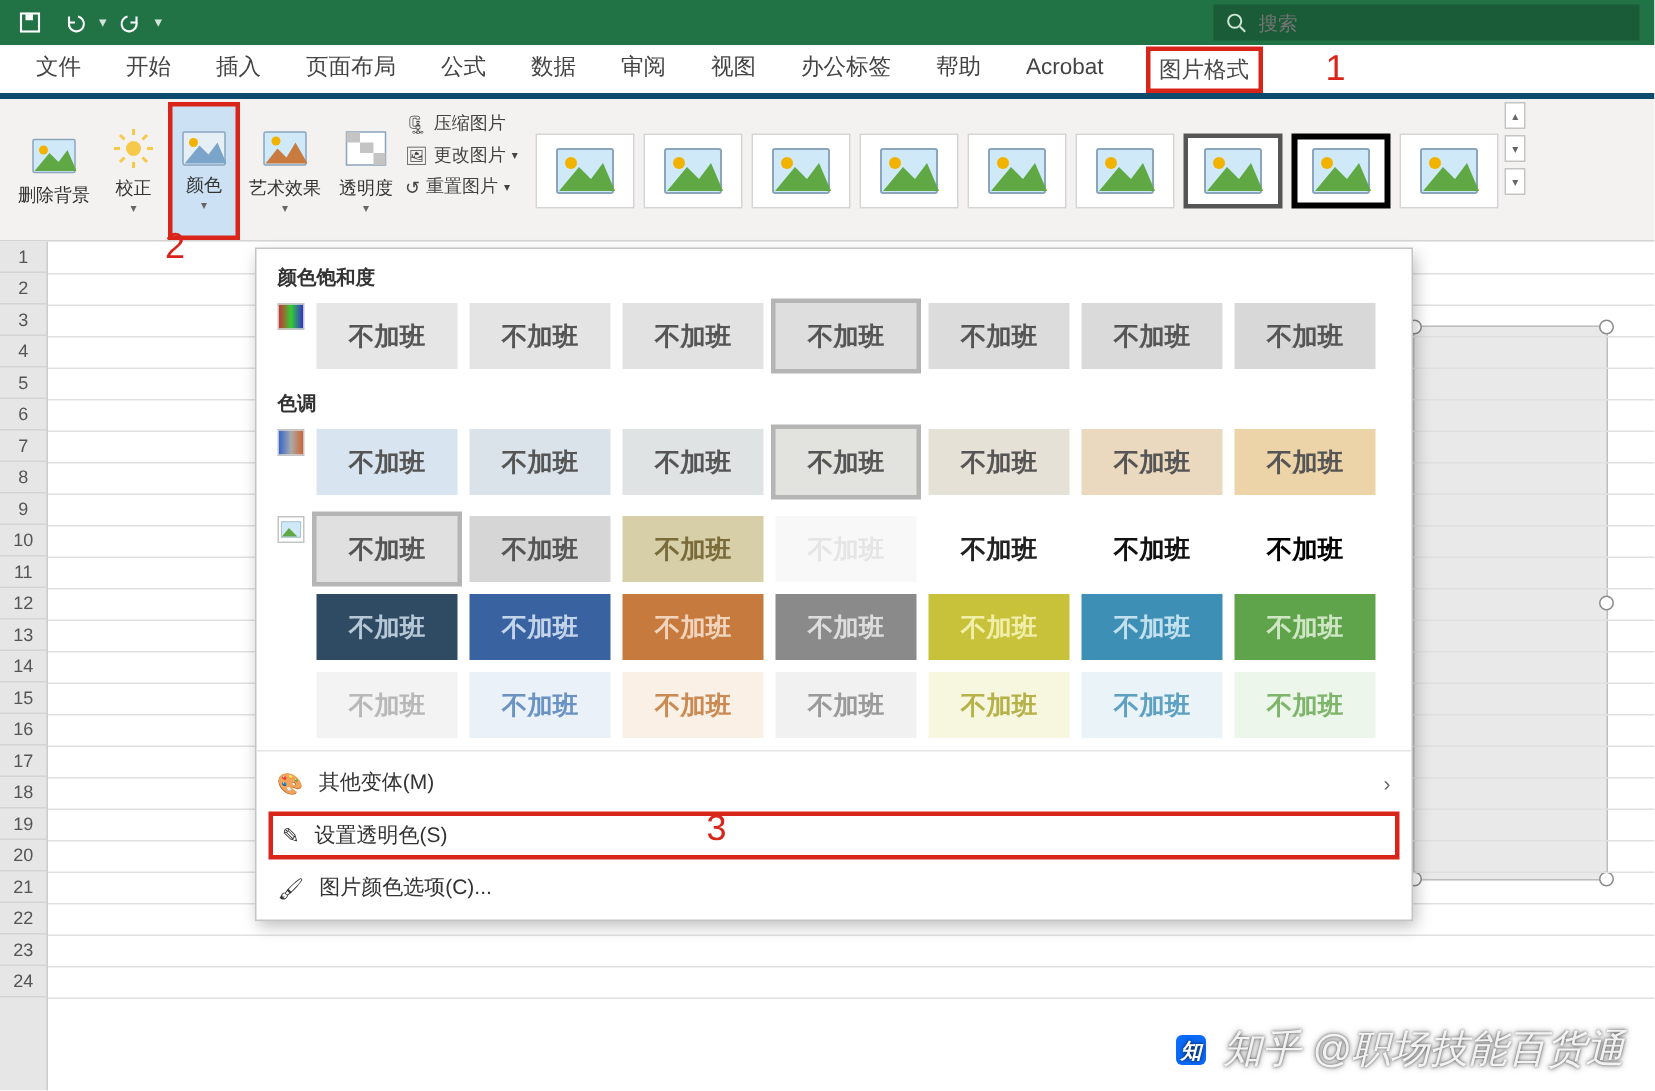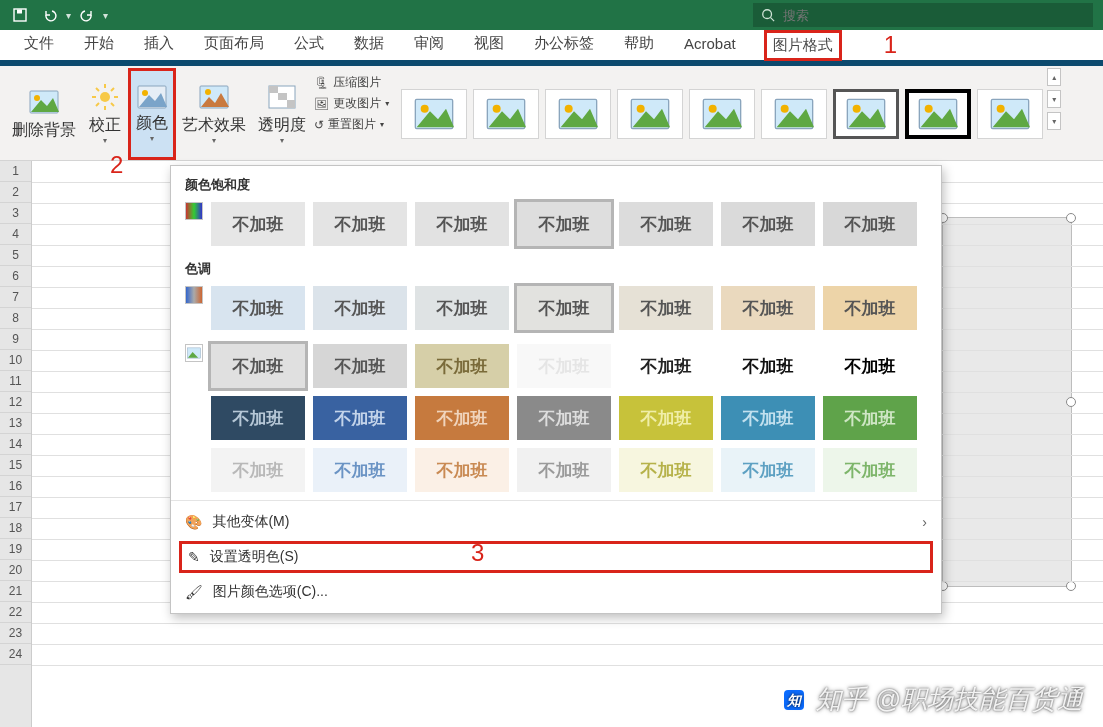--- a/index.html
+++ b/index.html
@@ -4,34 +4,34 @@
 <style>
 * { box-sizing: border-box; margin: 0; padding: 0; font-family: "Microsoft YaHei", "Segoe UI", sans-serif; }
 body { background: #fff; width: 1103px; height: 727px; overflow: hidden; position: relative; }
 
 
 .titlebar { height: 30px; background: #217346; display: flex; align-items: center; color: #fff; position: relative; }
 .qat { display: flex; align-items: center; gap: 2px; padding-left: 6px; }
 .qat-btn { width: 28px; height: 26px; display: flex; align-items: center; justify-content: center; color: #fff; font-size: 14px; }
 .qat-sep { color: #fff; font-size: 10px; opacity: .8; }
 .title-center { position: absolute; left: 0; right: 0; text-align: center; font-size: 13px; pointer-events: none; }
-.searchbox { position: absolute; right: 10px; top: 3px; width: 340px; height: 24px; background: #1a5c38; display: flex; align-items: center; padding: 0 8px; color: #cfe3d6; font-size: 13px; gap: 8px; }
+.searchbox { position: absolute; right: 10px; top: 3px; width: 284px; height: 24px; background: #1a5c38; display: flex; align-items: center; padding: 0 8px; color: #cfe3d6; font-size: 13px; gap: 8px; }
 .searchbox input { background: transparent; border: none; outline: none; color: #fff; flex: 1; font-size: 13px; }
 
 
-.ribbon-tabs { height: 36px; background: #fff; display: flex; align-items: center; gap: 26px; padding-left: 22px; font-size: 15px; color: #444; border-bottom: 6px solid #0c4a6e; }
+.ribbon-tabs { height: 36px; background: #fff; display: flex; align-items: center; gap: 26px; padding-left: 22px; font-size: 15px; color: #444; border-bottom: 4px solid #0c4a6e; }
 .tab { cursor: pointer; padding: 6px 2px 10px; }
 .tab.highlight { border: 3px solid #d9241a; padding: 3px 6px; color: #4a4a4a; }
 .annot-num { color: #d9241a; font-size: 24px; font-weight: 500; margin-left: 16px; }
 
 
 .ribbon-body { height: 95px; background: #f3f2f1; border-bottom: 1px solid #d4d4d4; display: flex; padding: 2px 6px 0; position: relative; }
 .rb-group { display: flex; flex-direction: column; align-items: center; justify-content: center; padding: 2px 6px; font-size: 12px; color: #333; gap: 2px; }
 .rb-icon-big { width: 34px; height: 28px; display: flex; align-items: center; justify-content: center; }
-.rb-group .label { font-size: 16px; margin-top: 2px; }
+.rb-group .label { font-size: 12px; margin-top: 2px; }
 .rb-group .drop { font-size: 8px; color: #666; margin-top: -2px; }
 .rb-color { border: 3px solid #d9241a; background: #cce1f3; padding: 18px 4px; }
 .annot-2 { position: absolute; left: 110px; top: 85px; color: #d9241a; font-size: 24px; font-weight: 500; }
 .rb-mini { display: flex; flex-direction: column; gap: 4px; font-size: 12px; padding: 6px 2px; }
 .rb-mini-row { display: flex; align-items: center; gap: 4px; color: #444; }
 .rb-mini-row .drop { font-size: 8px; }
 .styles-strip { display: flex; gap: 6px; margin-left: 10px; align-items: center; }
 .style-thumb { width: 66px; height: 50px; background: #fff; border: 1px solid #d4d4d4; display: flex; align-items: center; justify-content: center; }
 .styles-more { width: 18px; display: flex; flex-direction: column; gap: 4px; margin-left: 2px; align-items: center; }
 .styles-more span { width: 14px; height: 18px; border: 1px solid #c4c4c4; display: flex; align-items: center; justify-content: center; font-size: 8px; color: #666; background:#fff; }

